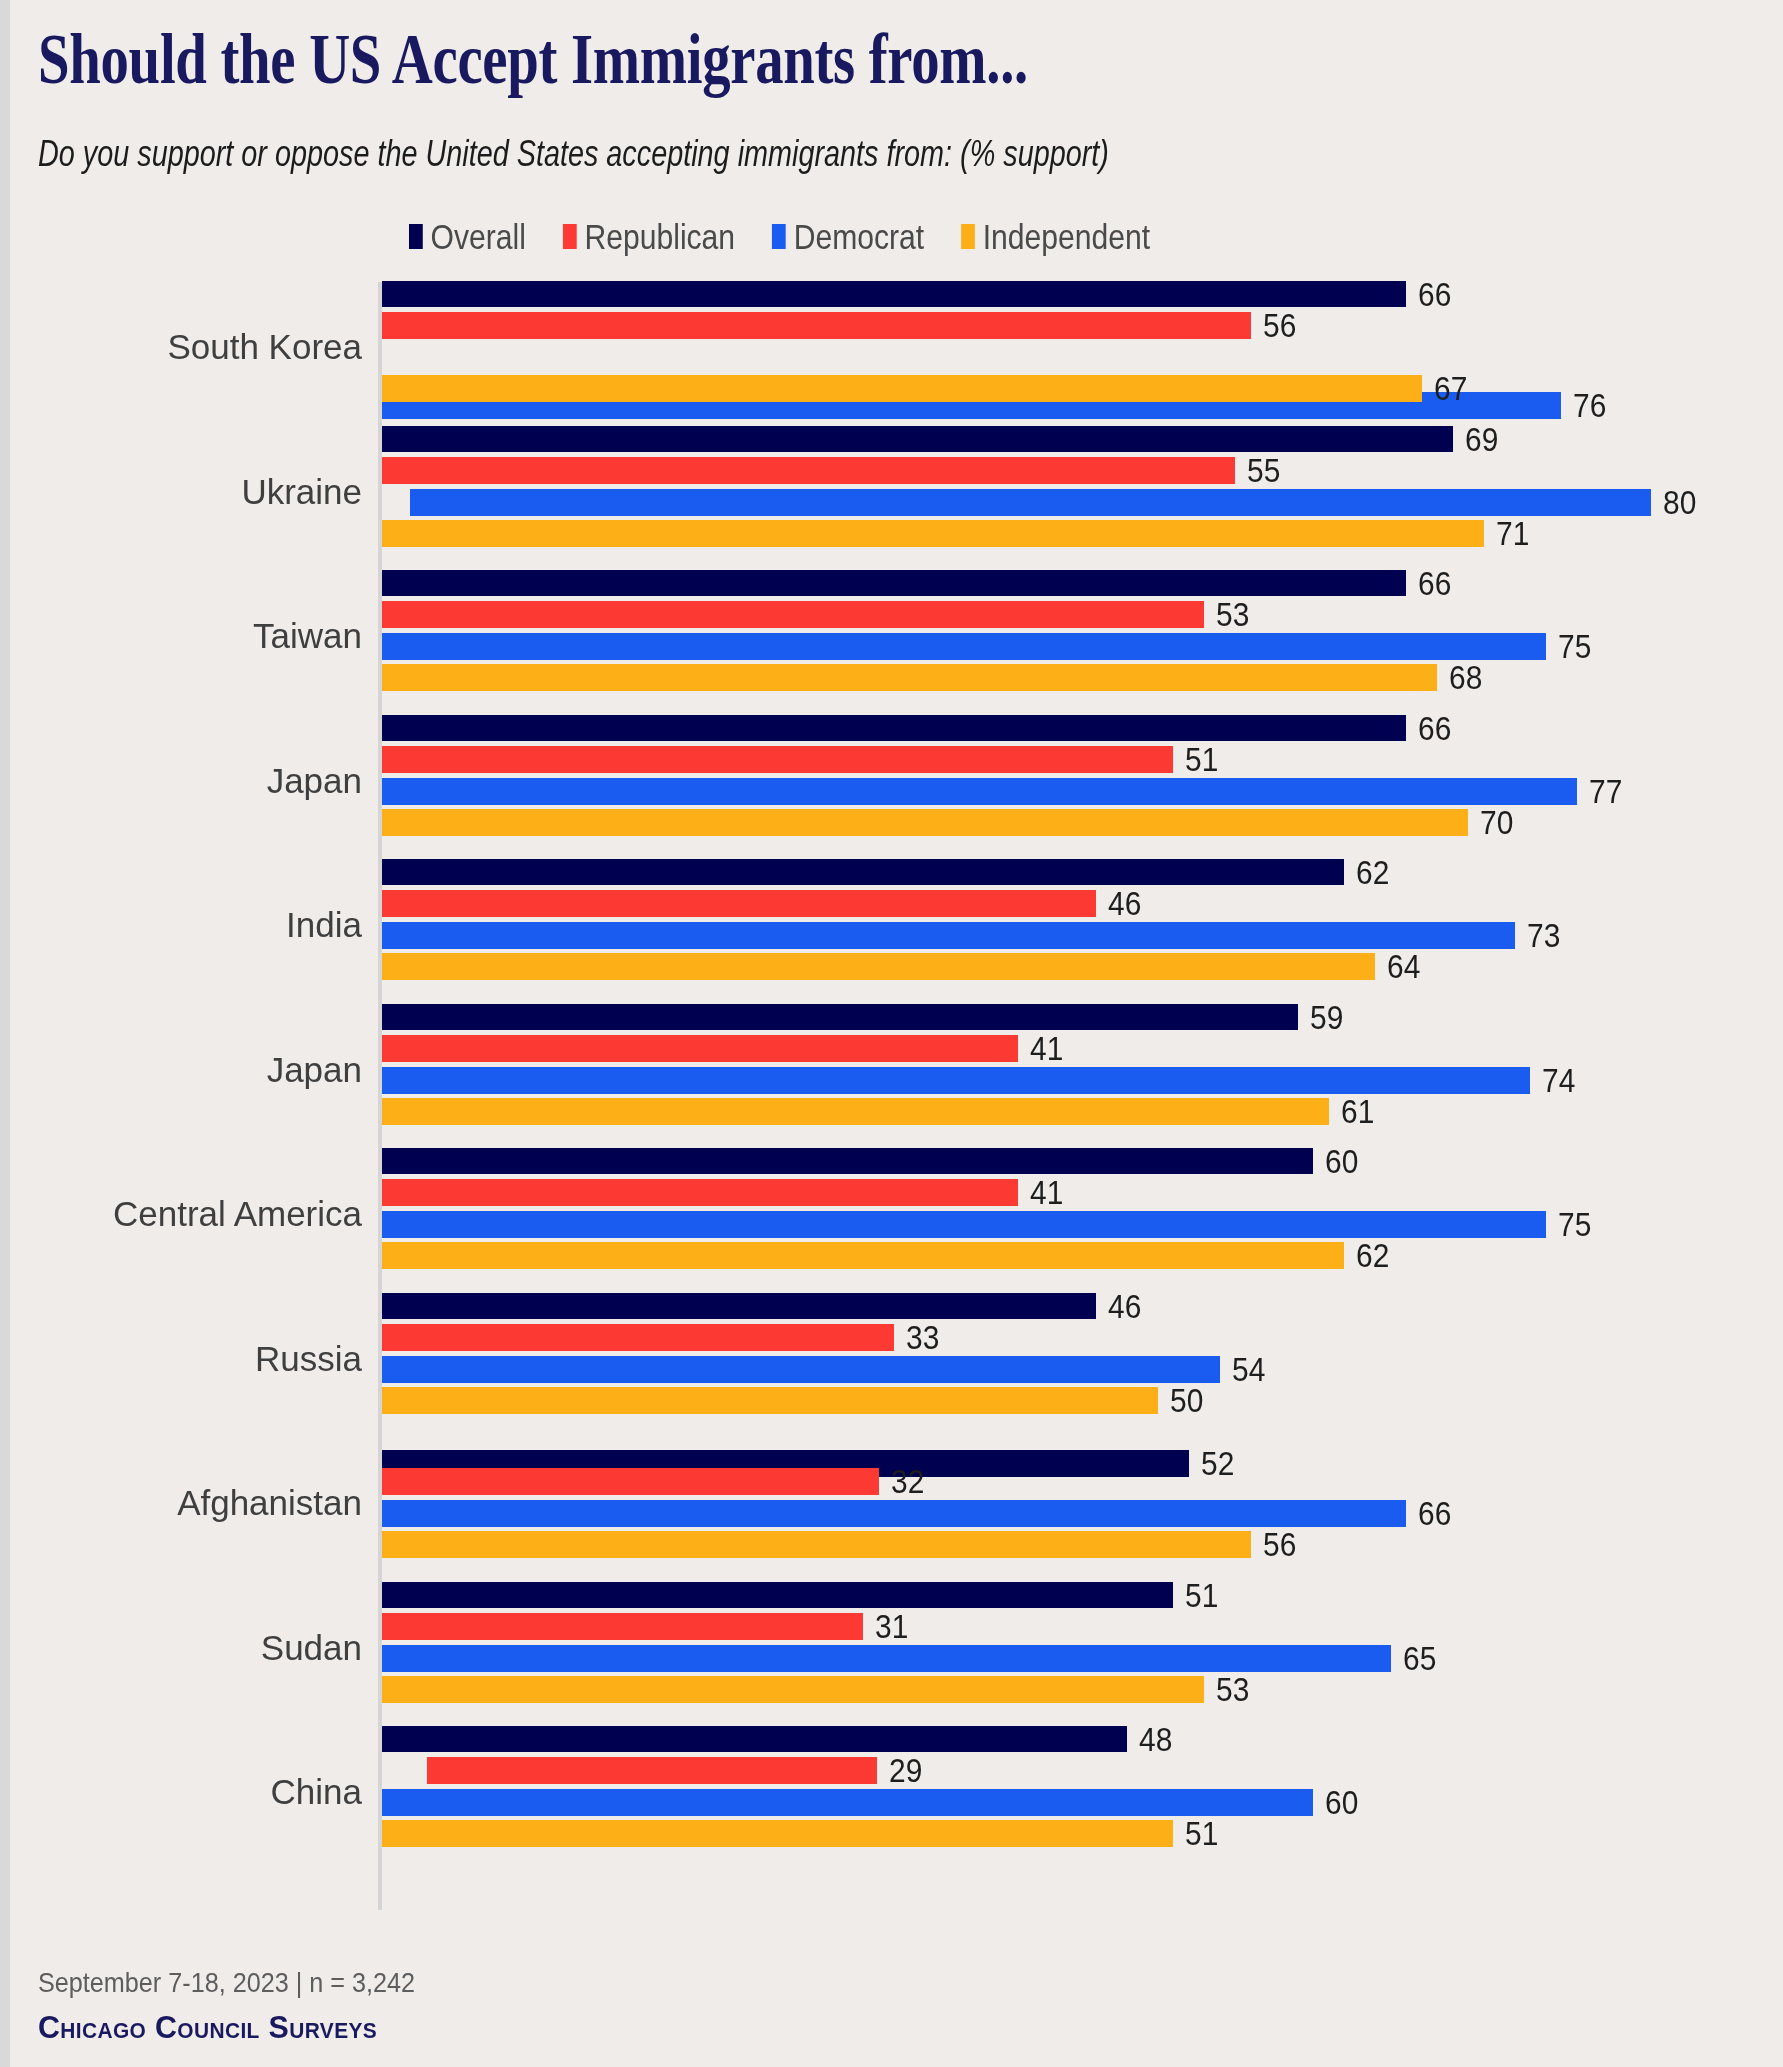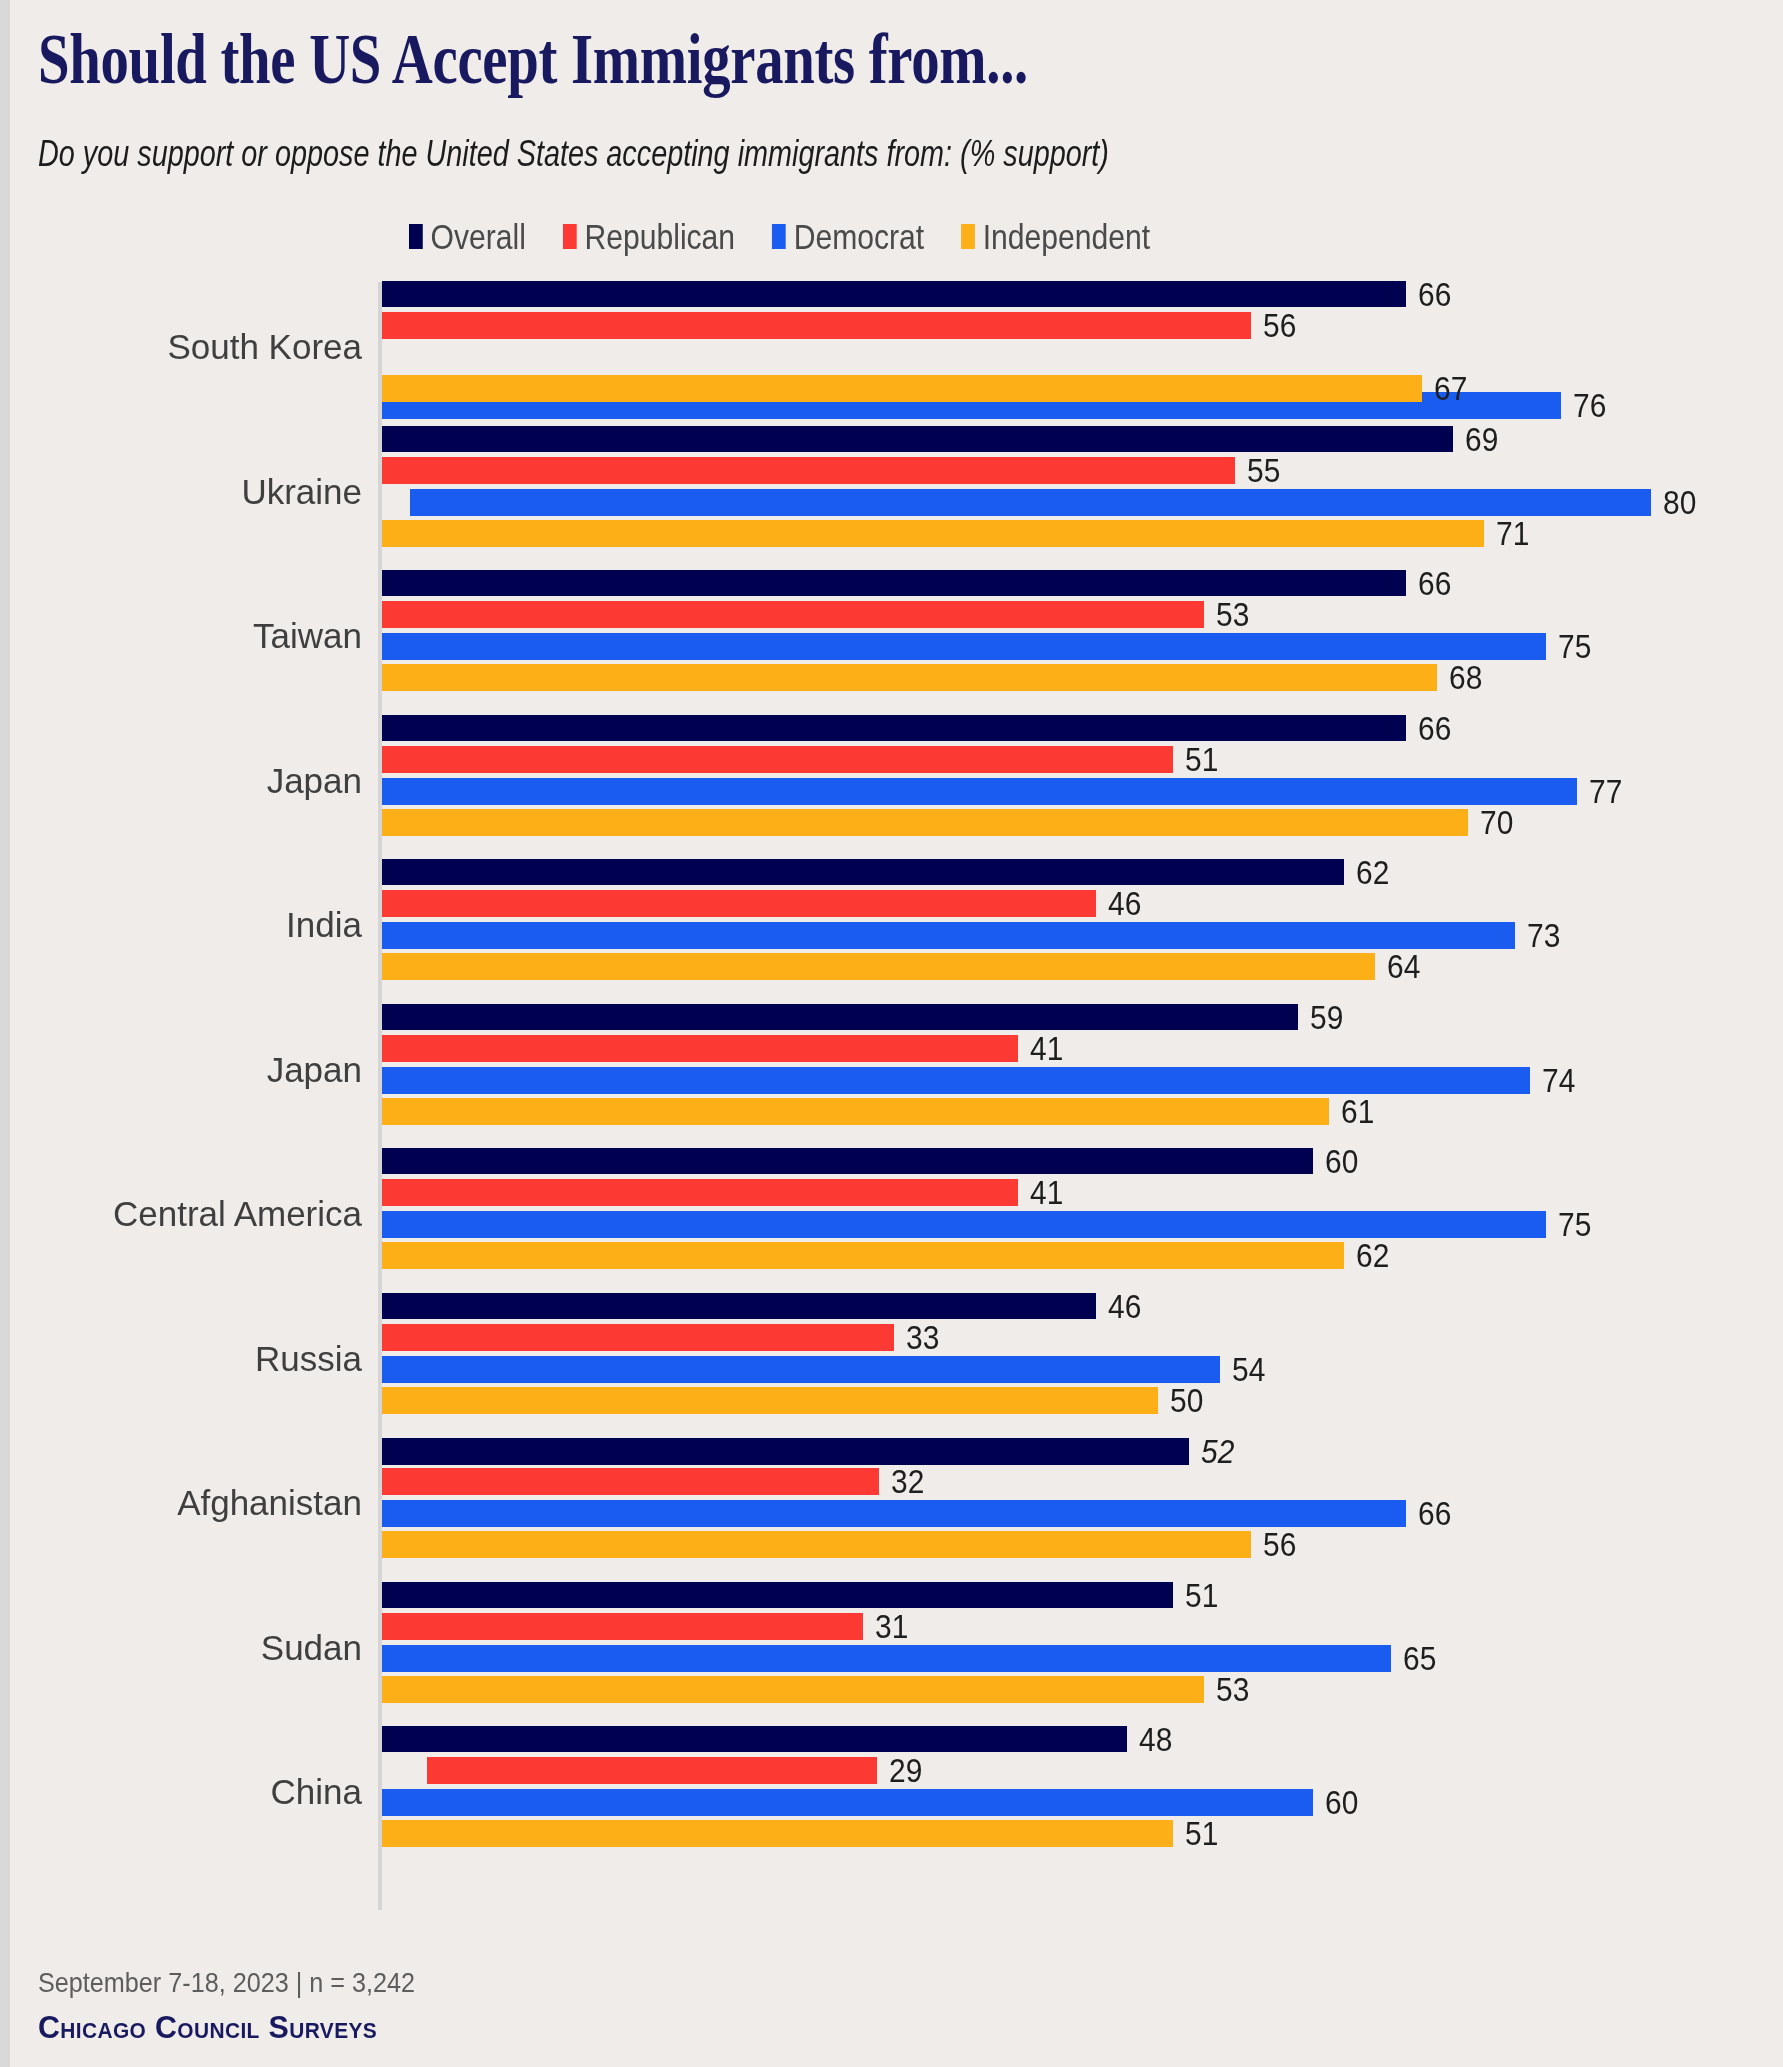--- a/index.html
+++ b/index.html
@@ -343,21 +343,21 @@
           <div class="bar" style="width: 838px; background: rgb(26, 92, 240);"></div>
           <span class="bar-value">54</span>
         </div>
         <div class="bar-row" style="top: 101px;">
           <div class="bar" style="width: 776px; background: rgb(252, 175, 23);"></div>
           <span class="bar-value">50</span>
         </div>
       </div>
       <div class="group" style="top: 1156px;">
         <div class="group-label">Afghanistan</div>
-        <div class="bar-row" style="top: 8px; font-style: italic;">
+        <div class="bar-row" style="top: 20px;">
           <div class="bar" style="width: 807px; background: rgb(0, 0, 80);"></div>
           <span class="bar-value">52</span>
         </div>
         <div class="bar-row" style="top: 38px;">
           <div class="bar" style="width: 497px; background: rgb(252, 58, 51);"></div>
           <span class="bar-value">32</span>
         </div>
         <div class="bar-row" style="top: 70px;">
           <div class="bar" style="width: 1024px; background: rgb(26, 92, 240);"></div>
           <span class="bar-value">66</span>

